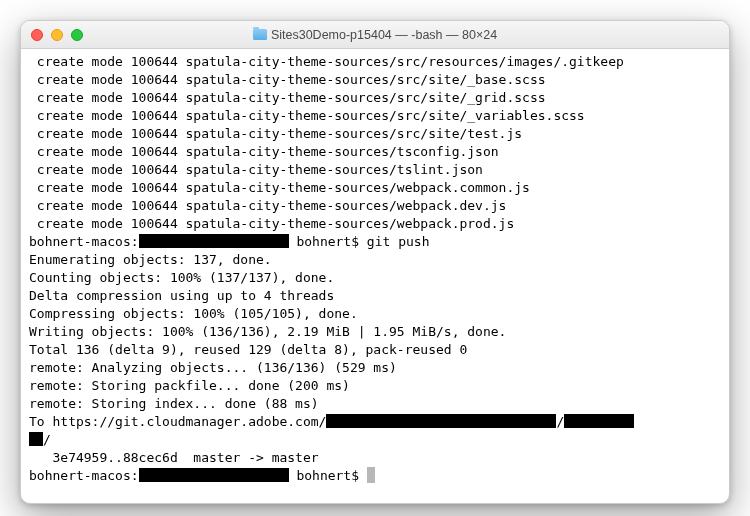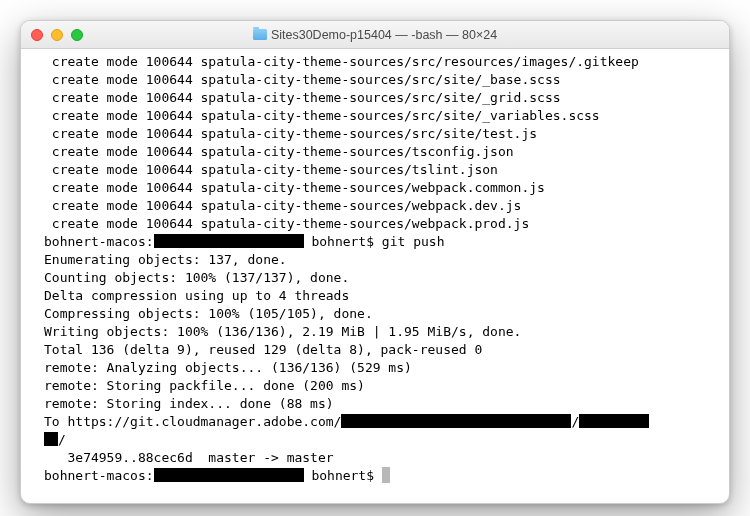--- a/index.html
+++ b/index.html
@@ -64,21 +64,21 @@
     position: absolute;
     top: -2px; left: 0;
     width: 6px; height: 2px;
     background: #8ecdf7;
     border-radius: 1px 1px 0 0;
   }
   .term {
     font-family: "Menlo", "Monaco", "Consolas", monospace;
     font-size: 13px;
     line-height: 18px;
-    padding: 4px 8px 18px 23px;
+    padding: 4px 8px 18px 8px;
     color: #000;
     white-space: pre;
     overflow: hidden;
   }
   .redact {
     display: inline-block;
     background: #000;
     height: 14px;
     vertical-align: -2px;
   }

